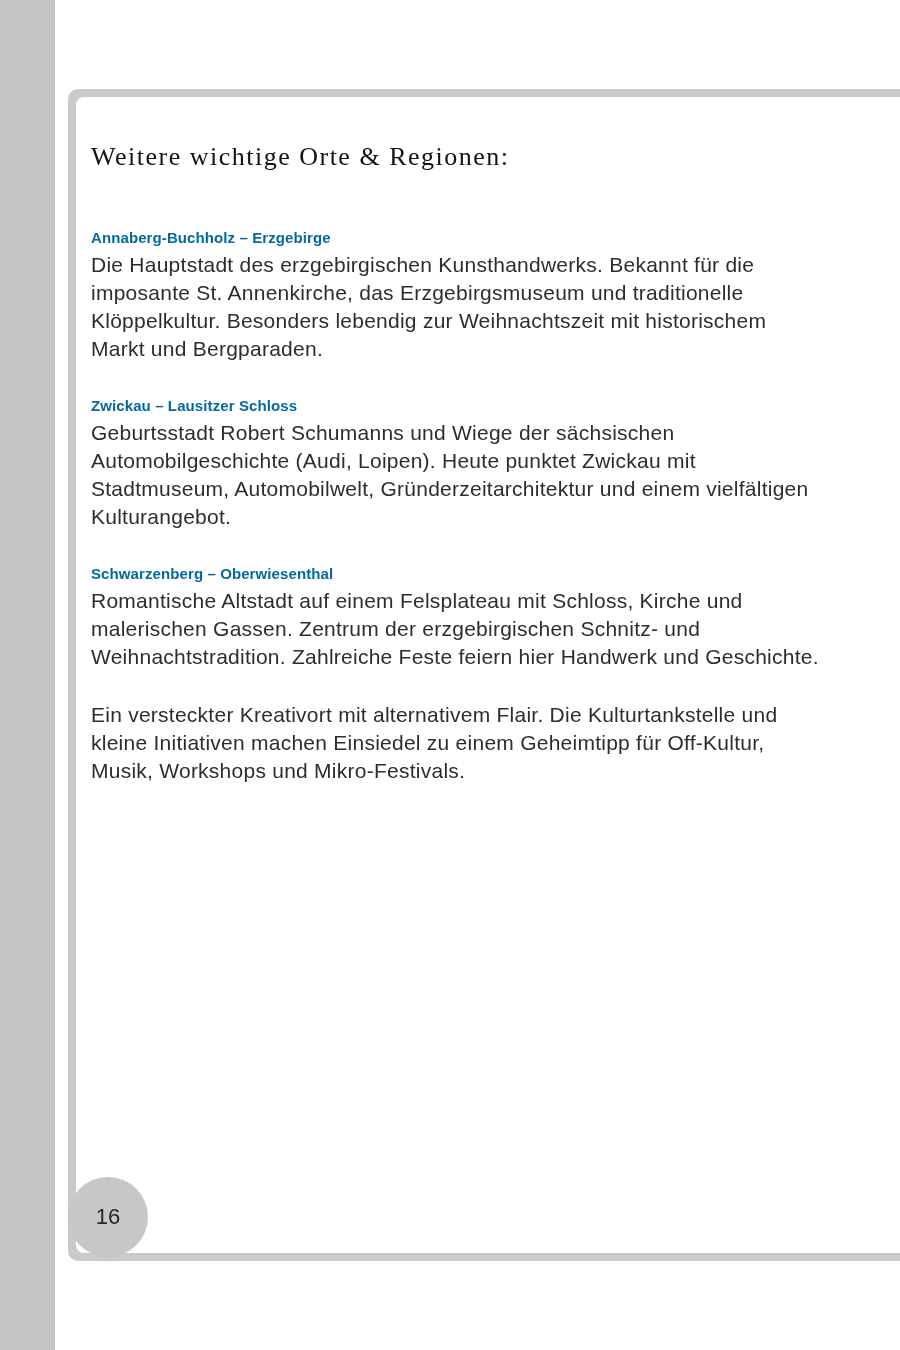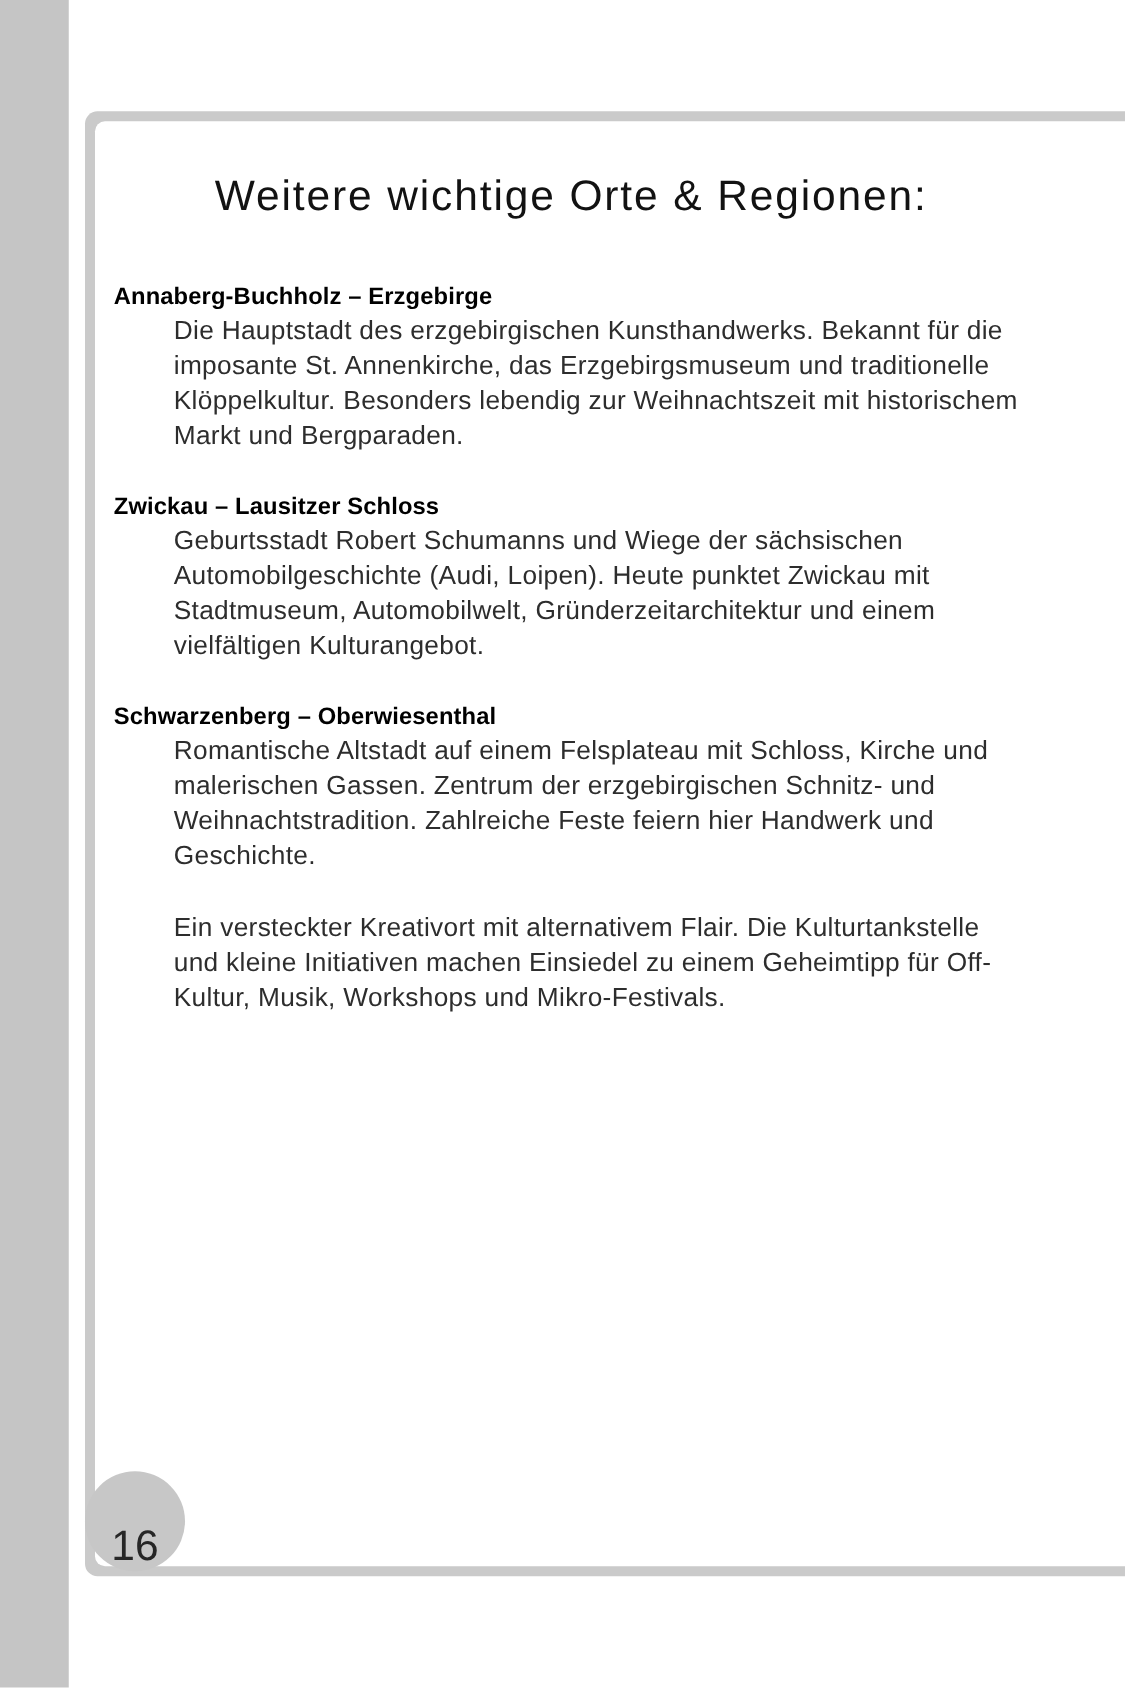--- a/index.html
+++ b/index.html
@@ -29,57 +29,56 @@
     background: #ffffff;
     border-radius: 8px 0 0 8px;
   }
   .content {
     position: absolute;
     left: 15px; top: 0;
     width: 732px;
   }
   .page-title {
     margin: 38px auto 0;
-    text-align: center;
-    font-family: Liberation Sans, sans-serif;
-    font-size: 34px;
+    text-align: left;
+    font-family: Liberation Serif, serif;
+    font-size: 26px;
     line-height: 44px;
     letter-spacing: 1.5px;
     font-weight: 500;
     color: #121212;
     white-space: nowrap;
   }
   .sections { margin-top: 46px; }
   .section { margin-bottom: 30px; }
   .section-heading {
-    font-size: 19px;
+    font-size: 15px;
     line-height: 26px;
     font-weight: 700;
     letter-spacing: 0.1px;
-    color: #000000;
+    color: #0369a1;
   }
   .section-body {
     font-size: 21px;
     line-height: 28px;
     letter-spacing: 0.25px;
     font-weight: 400;
     color: #2d2d2d;
-    margin-left: 48px;
   }
   .gap-before-body .section-body { margin-top: 28px; }
   .page-number-badge {
     position: absolute;
     left: 68px; top: 1177px;
     width: 80px; height: 80px;
     border-radius: 50%;
     background: #c7c7c7;
     display: flex;
-    align-items: flex-end;
+    align-items: center;
     justify-content: center;
-    font-size: 34px;
+    font-size: 22px;
     color: #262626;
     z-index: 5;
   }
 </style>
 </head>
 <body>
 
 <div class="side-strip"></div>
 
 <div class="card">

